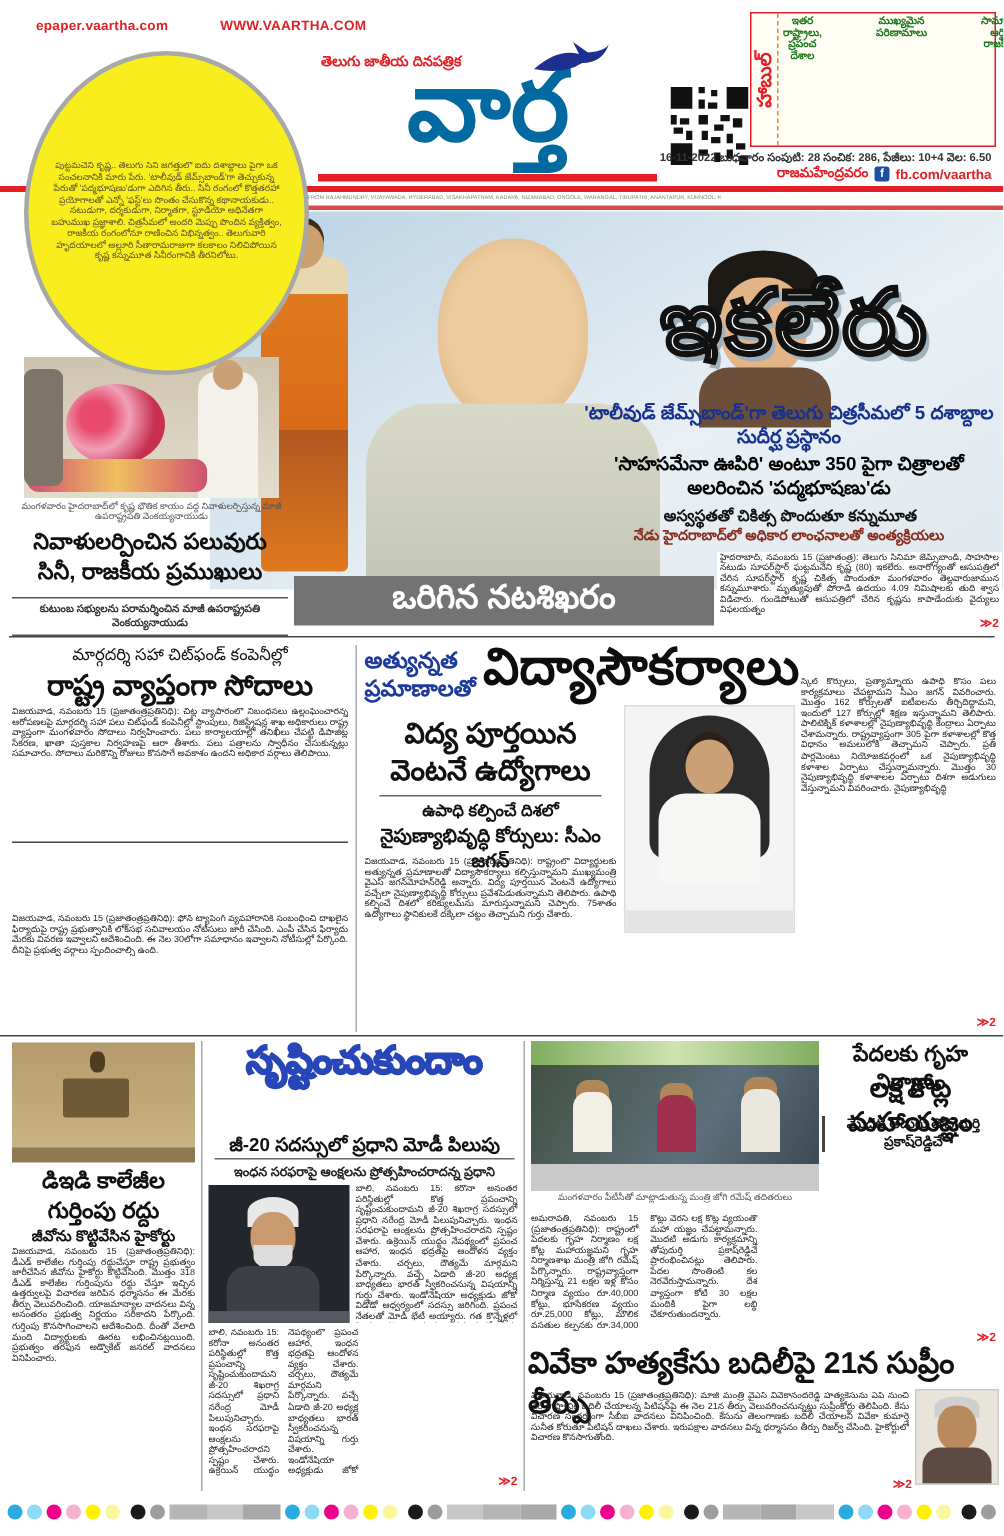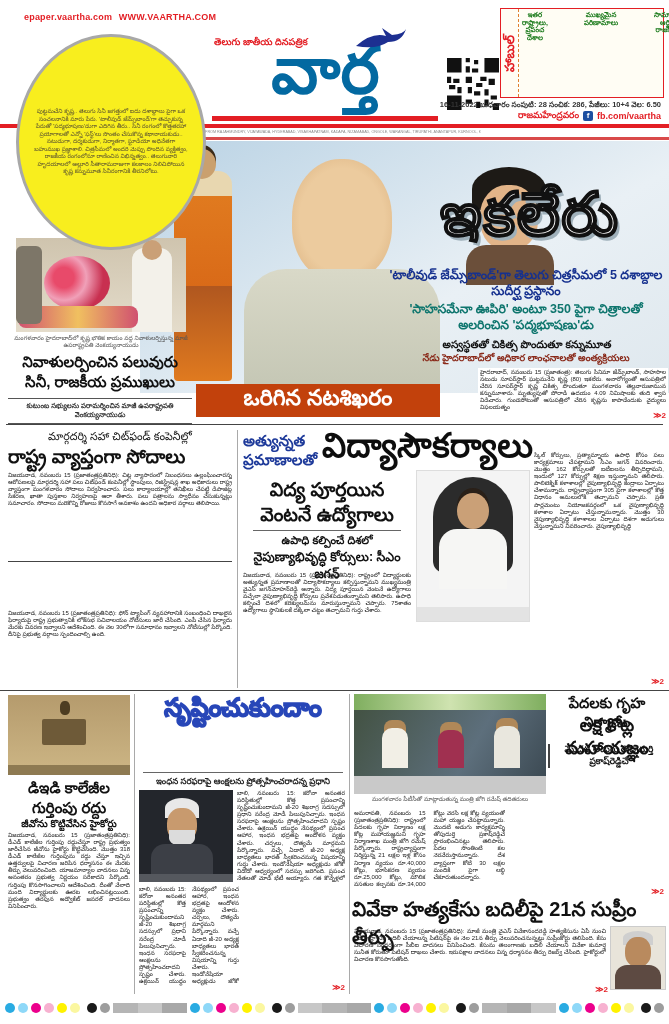--- a/index.html
+++ b/index.html
@@ -6,21 +6,21 @@
   .page{position:relative;width:669px;height:1024px;background:#fff;overflow:hidden;
         font-family:"Liberation Sans",sans-serif;color:#111;}
   .abs{position:absolute;}
   .body-sm{font-size:6px;line-height:1.18;text-align:justify;color:#222;overflow:hidden;}
   .cap{font-size:6px;color:#555;line-height:1.15;}
   .more{color:#e31e24;font-weight:bold;font-size:8px;}
   .vrule{width:1px;background:#a9a9a9;}
   .hrule{height:1px;background:#444;}
   
   .toplinks{top:12px;left:24px;font-size:9px;font-weight:bold;color:#e31e24;letter-spacing:.2px;}
-  .toplinks span{margin-right:4px;cursor:pointer;text-align:right;}
+  .toplinks span{margin-right:32px;cursor:pointer;text-align:right;}
   .bubble{left:16px;top:34px;width:190px;height:216px;background:#f8ee1e;border:3px solid #a8a8a8;
           border-radius:50%;z-index:6;display:flex;align-items:center;justify-content:center;
           padding:16px 14px;box-sizing:border-box;}
   .bubble .txt{font-size:6px;line-height:1.25;color:#5a5230;text-align:center;overflow:hidden;max-height:170px;}
   .tagline{left:214px;top:36px;width:150px;font-size:9.5px;color:#e31e24;font-weight:bold;}
   .logo{left:208px;top:34px;width:235px;font-size:66px;font-weight:bold;color:#0369a1;text-align:center;line-height:1.1;}
   .logo-bar{left:212px;top:116px;width:226px;height:5px;background:#e31e24;}
   .qr{left:447px;top:58px;width:52px;height:52px;}
   .promo{left:500px;top:8px;width:162px;height:88px;border:1px solid #e31e24;background:#fffdf4;display:flex;}
   .promo .strip{width:24px;border-right:1px dashed #e08030;display:flex;align-items:center;justify-content:center;}
@@ -36,36 +36,36 @@
   .pubfrom{left:183px;top:130px;width:480px;font-size:6px;color:#8a8a8a;white-space:nowrap;overflow:hidden;
            transform:scale(.62);transform-origin:left top;}
   .redrule2{left:183px;top:137px;width:486px;height:3px;background:#d94a4a;z-index:1;}
   
   .montage{left:140px;top:141px;width:529px;height:252px;background:linear-gradient(150deg,#b9d2e4,#e9f0f5 60%,#dfe8ee);overflow:hidden;}
   .kicker{left:392px;top:148px;width:272px;font-size:25px;font-weight:bold;color:#1c1c1c;text-align:center;
           text-shadow:1px 1px 0 #fff,-1px -1px 0 #fff;z-index:3;}
   .bigcry{left:396px;top:180px;width:268px;text-align:center;font-size:60px;font-weight:bold;color:#fdfdfd;
           -webkit-text-stroke:2.2px #111;text-shadow:3px 4px 0 #9fb0ba;z-index:3;letter-spacing:2px;}
   .sub1{left:388px;top:268px;width:276px;font-size:12.5px;font-weight:bold;color:#16318f;text-align:center;line-height:1.25;z-index:3;}
-  .sub2{left:388px;top:302px;width:276px;font-size:12.5px;font-weight:bold;color:#0f766e;text-align:center;line-height:1.25;z-index:3;}
+  .sub2{left:388px;top:302px;width:276px;font-size:12.5px;font-weight:bold;color:#000000;text-align:center;line-height:1.25;z-index:3;}
   .deck1{left:392px;top:338px;width:270px;font-size:10.5px;font-weight:bold;color:#111;text-align:center;z-index:3;}
   .deck2{left:388px;top:352px;width:276px;font-size:9.5px;font-weight:bold;color:#8a2a1a;text-align:center;z-index:3;}
   .leadbody{left:478px;top:368px;width:186px;height:50px;z-index:4;background:#fff;padding:1px 2px;}
-  .band{left:196px;top:384px;width:244px;height:33px;background:#c2410c;color:#fff;font-size:22px;font-weight:bold;
+  .band{left:196px;top:384px;width:280px;height:33px;background:#737373;color:#fff;font-size:22px;font-weight:bold;
         display:flex;align-items:center;justify-content:center;z-index:5;}
   
   .fphoto{left:16px;top:238px;width:170px;height:94px;background:linear-gradient(#cfc4ae,#e4dccb);overflow:hidden;}
   .tcap1{left:12px;top:335px;width:178px;text-align:center;}
   .thead{left:8px;top:352px;width:184px;font-size:15px;font-weight:bold;text-align:center;line-height:1.35;color:#111;}
   .tcap2{left:8px;top:398px;width:184px;font-size:7px;font-weight:bold;color:#333;text-align:center;
          border-top:1px solid #555;border-bottom:1px solid #555;padding:3px 0;}
   .sep1{left:6px;top:424px;width:657px;}
   
   .raidk{left:8px;top:430px;width:224px;font-size:11px;font-weight:normal;text-align:center;}
-  .raidh{left:8px;top:446px;width:224px;font-size:19px;font-weight:bold;text-align:left;}
+  .raidh{left:8px;top:446px;width:224px;font-size:19px;font-weight:bold;text-align:center;}
   .raidb{left:8px;top:472px;width:224px;height:86px;}
   .sep2{left:8px;top:561px;width:224px;}
   .taph{left:8px;top:565px;width:224px;font-size:17px;font-weight:bold;text-align:center;line-height:1.25;}
   .tapb{left:8px;top:610px;width:224px;height:76px;}
   .vr1{left:237px;top:430px;height:258px;}
   .edk{left:243px;top:432px;width:96px;font-size:15px;font-weight:bold;color:#1e3a9a;line-height:1.25;}
   .edh{left:322px;top:426px;width:345px;font-size:34px;font-weight:bold;color:#0d0d0d;}
   .eds1{left:243px;top:478px;width:168px;font-size:19px;font-weight:bold;text-align:center;line-height:1.3;}
   .eds1u{left:253px;top:530px;width:148px;border-top:1px solid #666;}
   .eds2{left:243px;top:534px;width:168px;font-size:11px;font-weight:bold;text-align:center;}
@@ -234,20 +234,21 @@
     <div>డిఇడి కాలేజీల</div>
     <div>గుర్తింపు రద్దు</div>
   </div>
   <div class="abs deds">జీవోను కొట్టివేసిన హైకోర్టు</div>
   <div class="abs dedb body-sm">విజయవాడ, నవంబరు 15 (ప్రజాతంత్రప్రతినిధి): డీఎడ్ కాలేజీల గుర్తింపు రద్దుచేస్తూ రాష్ట్ర ప్రభుత్వం జారీచేసిన జీవోను హైకోర్టు కొట్టివేసింది. మొత్తం 318 డీఎడ్ కాలేజీల గుర్తింపును రద్దు చేస్తూ ఇచ్చిన ఉత్తర్వులపై విచారణ జరిపిన ధర్మాసనం ఈ మేరకు తీర్పు వెలువరించింది. యాజమాన్యాల వాదనలు విన్న అనంతరం ప్రభుత్వ నిర్ణయం సరికాదని పేర్కొంది. గుర్తింపు కొనసాగించాలని ఆదేశించింది. దీంతో వేలాది మంది విద్యార్థులకు ఊరట లభించినట్లయింది. ప్రభుత్వం తరఫున అడ్వొకేట్ జనరల్ వాదనలు వినిపించారు.</div>
   <div class="abs vrule vr2"></div>
 
   <div class="abs g20h">
     <div>సృష్టించుకుందాం</div>
   </div>
+  <div class="abs g20s">జీ-20 సదస్సులో ప్రధాని మోడీ పిలుపు</div>
   <div class="abs g20r"></div>
   <div class="abs g20d">ఇంధన సరఫరాపై ఆంక్షలను ప్రోత్సహించరాదన్న ప్రధాని</div>
   <div class="abs mphoto">
     <div class="sh" style="left:26px;top:8px;width:34px;height:20px;background:#e8e8e8;border-radius:50% 50% 0 0;"></div>
     <div class="sh" style="left:28px;top:18px;width:30px;height:34px;background:#c89a6e;border-radius:45%;"></div>
     <div class="sh" style="left:30px;top:40px;width:26px;height:16px;background:#dcdcdc;border-radius:0 0 50% 50%;"></div>
     <div class="sh" style="left:12px;top:54px;width:62px;height:38px;background:#3c3f46;border-radius:14px 14px 0 0;"></div>
     <div class="sh" style="left:0;bottom:0;width:94px;height:8px;background:#55585e;"></div>
   </div>
   <div class="abs g20b1 body-sm">బాలి, నవంబరు 15: కరోనా అనంతర పరిస్థితుల్లో కొత్త ప్రపంచాన్ని సృష్టించుకుందామని జీ-20 శిఖరాగ్ర సదస్సులో ప్రధాని నరేంద్ర మోడీ పిలుపునిచ్చారు. ఇంధన సరఫరాపై ఆంక్షలను ప్రోత్సహించరాదని స్పష్టం చేశారు. ఉక్రెయిన్ యుద్ధం నేపథ్యంలో ప్రపంచ ఆహార, ఇంధన భద్రతపై ఆందోళన వ్యక్తం చేశారు. చర్చలు, దౌత్యమే మార్గమని పేర్కొన్నారు. వచ్చే ఏడాది జీ-20 అధ్యక్ష బాధ్యతలు భారత్ స్వీకరించనున్న విషయాన్ని గుర్తు చేశారు. ఇండోనేషియా అధ్యక్షుడు జోకో విడోడో ఆధ్వర్యంలో సదస్సు జరిగింది. ప్రపంచ నేతలతో మోడీ భేటీ అయ్యారు. గత కొన్నేళ్లలో రెండు దఫాల యుద్ధం, ప్రపంచంలో పెను విపత్తులు సృష్టించాయన్నారు. ఈ తరుణంలో శాంతి నెలకొల్పేందుకు అందరూ కృషి చేయాలన్నారు.</div>

